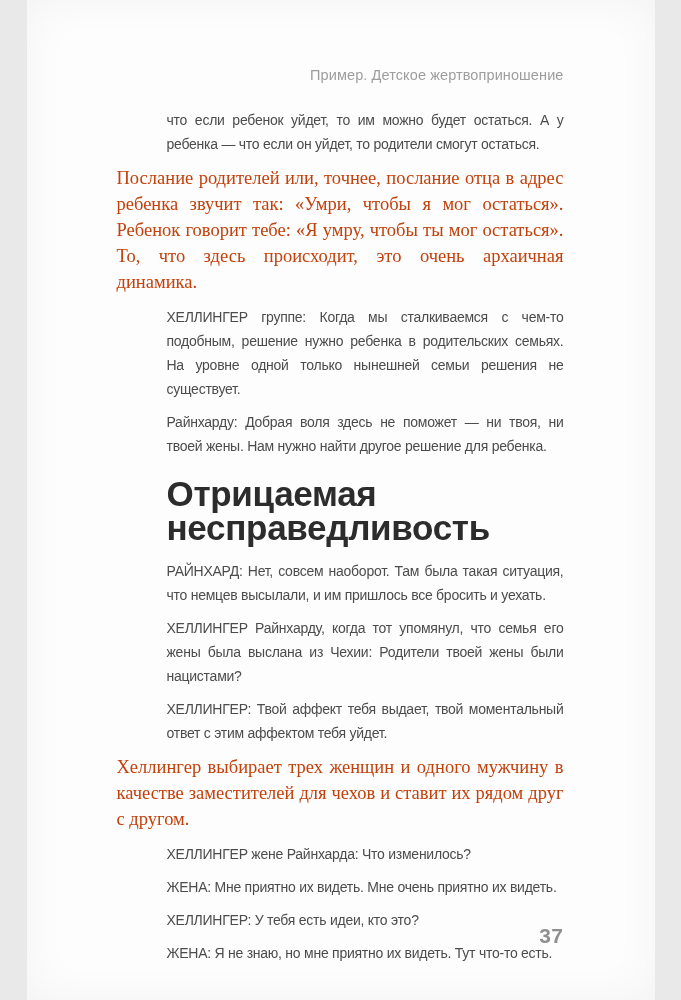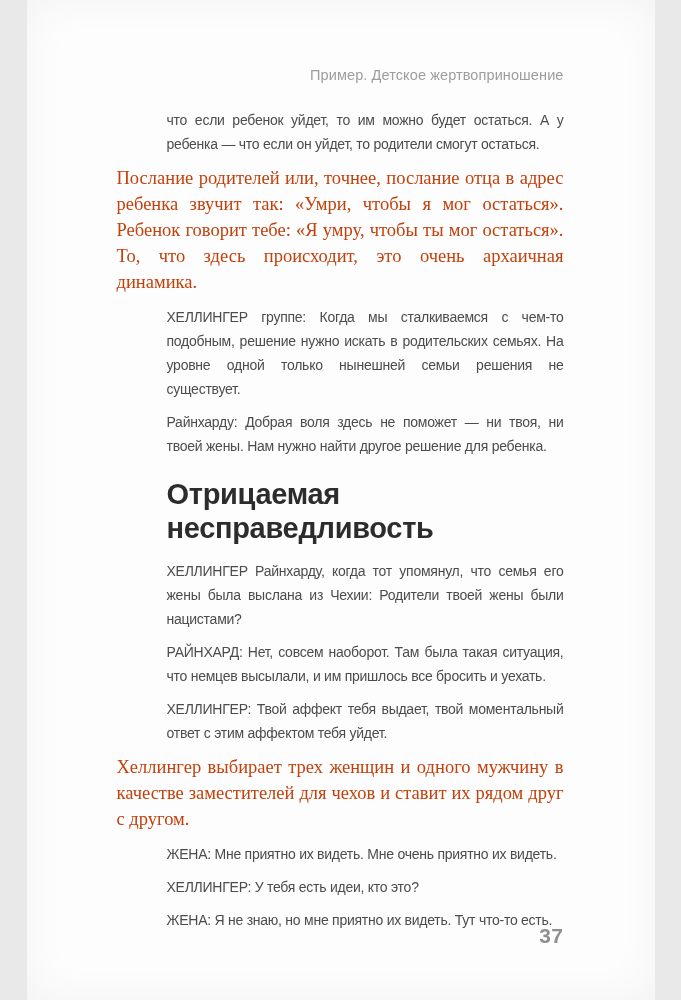--- a/index.html
+++ b/index.html
@@ -41,21 +41,21 @@
     font-family: "Liberation Serif", serif;
     font-size: 18.5px;
     line-height: 26px;
     color: #c2410c;
     text-align: justify;
     margin-top: 8px;
     margin-bottom: 10px;
   }
   .section-heading {
     margin: 19px 0 14px 50px;
-    font-size: 29px;
+    font-size: 35px;
     line-height: 34px;
     font-weight: bold;
     color: #2c2c2c;
     letter-spacing: -0.3px;
     font-family: "Liberation Sans", sans-serif;
   }
   .page-number {
     position: absolute;
     right: 91px;
     bottom: 52px;
@@ -69,34 +69,35 @@
 <body>
 
 <div class="page">
 
   <div class="running-head">Пример. Детское жертвоприношение</div>
 
   <p class="dialog">что если ребенок уйдет, то им можно будет остаться. А у ребенка — что если он уйдет, то родители смогут остаться.</p>
 
   <p class="narration">Послание родителей или, точнее, послание отца в адрес ребенка звучит так: «Умри, чтобы я мог остаться». Ребенок говорит тебе: «Я умру, чтобы ты мог остаться». То, что здесь происходит, это очень архаичная динамика.</p>
 
-  <p class="dialog">ХЕЛЛИНГЕР группе: Когда мы сталкиваемся с чем-то подобным, решение нужно искать в родительских семьях. На уровне одной только нынешней семьи решения не существует.</p>
+  <p class="dialog">ХЕЛЛИНГЕР группе: Когда мы сталкиваемся с чем-то подобным, решение нужно ребенка в родительских семьях. На уровне одной только нынешней семьи решения не существует.</p>
 
   <p class="dialog">Райнхарду: Добрая воля здесь не поможет — ни твоя, ни твоей жены. Нам нужно найти другое решение для ребенка.</p>
 
   <h1 class="section-heading">Отрицаемая несправедливость</h1>
 
+  <p class="dialog">РАЙНХАРД: Нет, совсем наоборот. Там была такая ситуация, что немцев высылали, и им пришлось все бросить и уехать.</p>
+
   <p class="dialog">ХЕЛЛИНГЕР Райнхарду, когда тот упомянул, что семья его жены была выслана из Чехии: Родители твоей жены были нацистами?</p>
-
-  <p class="dialog">РАЙНХАРД: Нет, совсем наоборот. Там была такая ситуация, что немцев высылали, и им пришлось все бросить и уехать.</p>
 
   <p class="dialog">ХЕЛЛИНГЕР: Твой аффект тебя выдает, твой моментальный ответ с этим аффектом тебя уйдет.</p>
 
   <p class="narration">Хеллингер выбирает трех женщин и одного мужчину в качестве заместителей для чехов и ставит их рядом друг с другом.</p>
 
+  <p class="dialog">ХЕЛЛИНГЕР жене Райнхарда: Что изменилось?</p>
 
   <p class="dialog">ЖЕНА: Мне приятно их видеть. Мне очень приятно их видеть.</p>
 
   <p class="dialog">ХЕЛЛИНГЕР: У тебя есть идеи, кто это?</p>
 
   <p class="dialog">ЖЕНА: Я не знаю, но мне приятно их видеть. Тут что-то есть.</p>
 
   <div class="page-number">37</div>
 
 </div>

